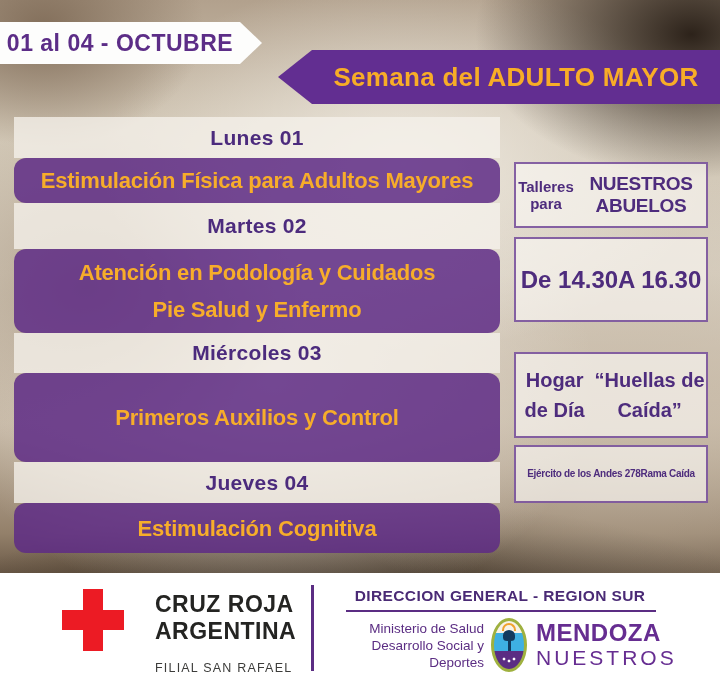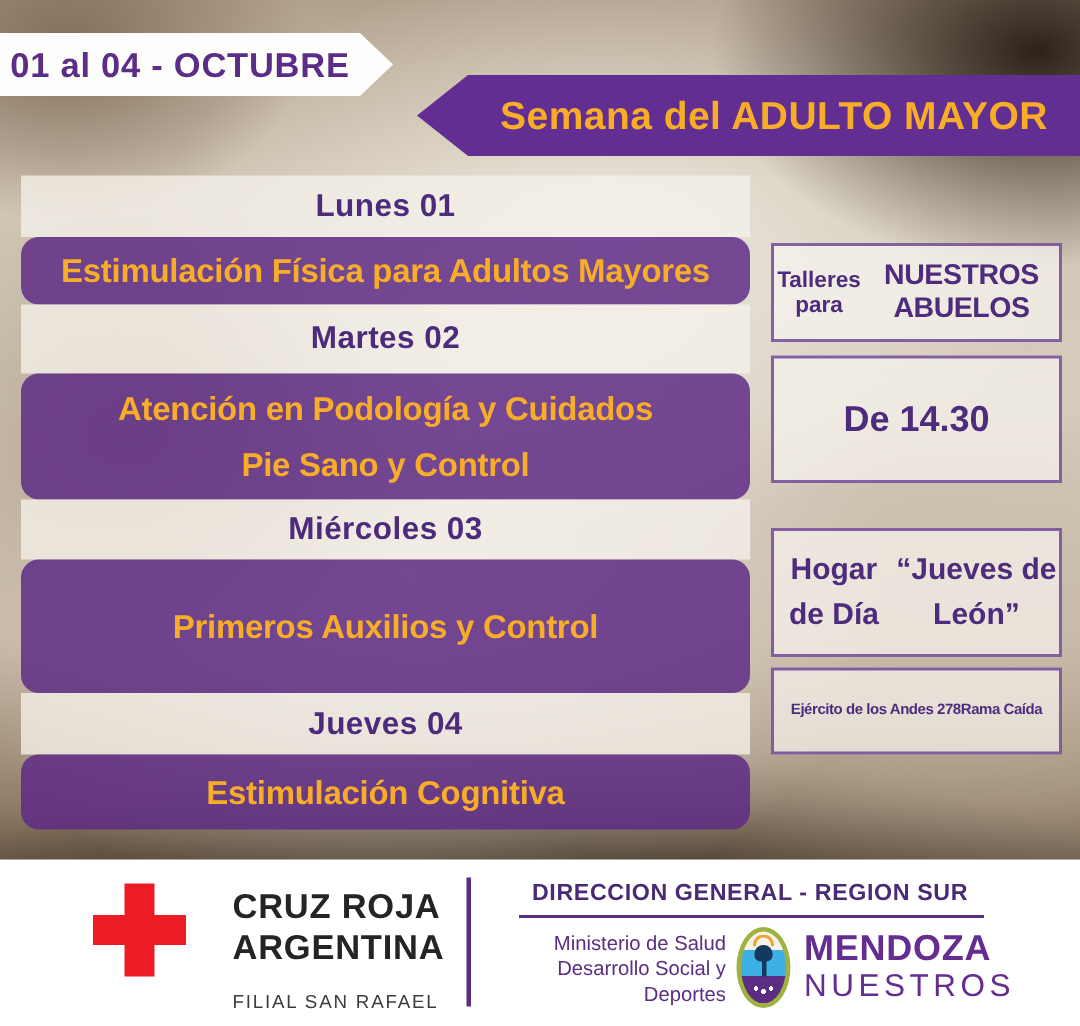--- a/index.html
+++ b/index.html
@@ -119,21 +119,21 @@
       <span>Lunes 01</span>
     </div>
     <div class="event-band h-ev1">
       <span>Estimulación Física para Adultos Mayores</span>
     </div>
     <div class="day-band h-day2">
       <span>Martes 02</span>
     </div>
     <div class="event-band h-ev2">
       <span>Atención en Podología y Cuidados</span>
-      <span>Pie Sano y Control</span>
+      <span>Pie Salud y Enfermo</span>
     </div>
     <div class="day-band h-day3">
       <span>Miércoles 03</span>
     </div>
     <div class="event-band h-ev3">
       <span>Primeros Auxilios y Control</span>
     </div>
     <div class="day-band h-day4">
       <span>Jueves 04</span>
     </div>
@@ -141,24 +141,25 @@
       <span>Estimulación Cognitiva</span>
     </div>
   </div>
 
   <div class="info-box box-audience">
     <span class="l1">Talleres para</span>
     <span class="l2">NUESTROS ABUELOS</span>
   </div>
   <div class="info-box box-time">
     <span>De 14.30</span>
+    <span>A 16.30</span>
   </div>
   <div class="info-box box-venue">
     <span>Hogar de Día</span>
-    <span>“Jueves de León”</span>
+    <span>“Huellas de Caída”</span>
   </div>
   <div class="info-box box-address">
     <span>Ejército de los Andes 278</span>
     <span>Rama Caída</span>
   </div>
 
   <div class="footer">
     <div class="red-cross">
       <div class="v"></div>
       <div class="h"></div>

